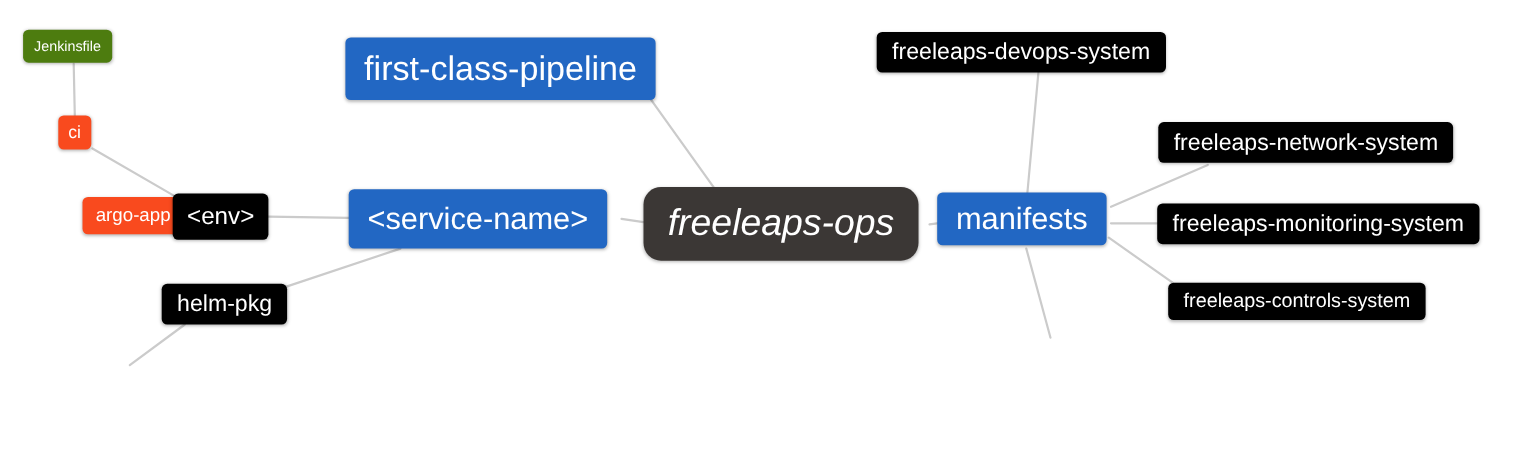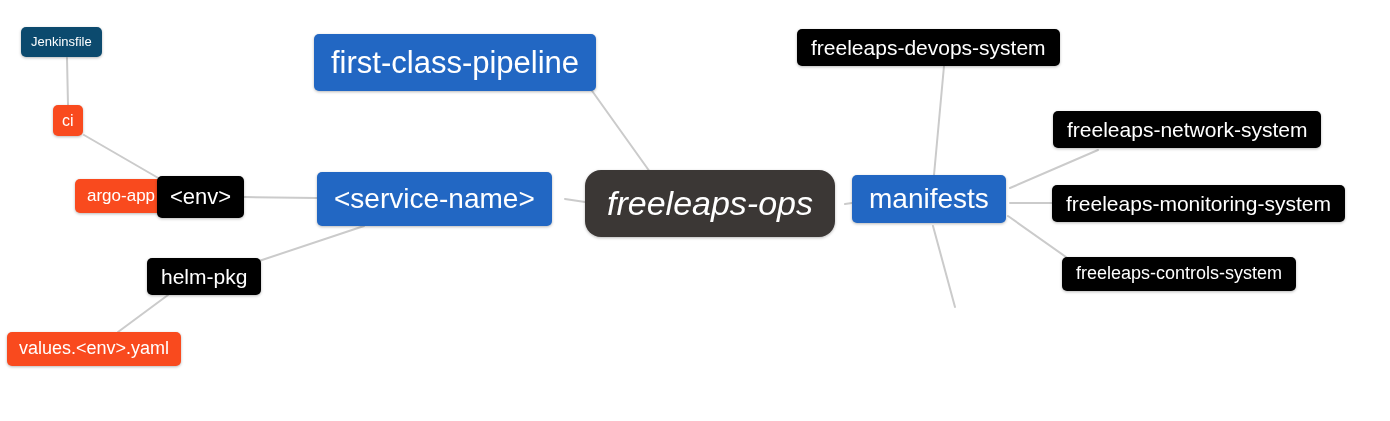--- a/index.html
+++ b/index.html
@@ -34,21 +34,21 @@
     color: #ffffff;
     white-space: nowrap;
     border-radius: 5px;
     box-shadow: 0 1px 3px rgba(0,0,0,0.28);
     cursor: pointer;
     line-height: 1.2;
   }
   .c-blue   { background: #2267c3; }
   .c-green  { background: #000000; }
   .c-red    { background: #f94a1e; }
-  .c-orange { background: #0c4a6e; }
+  .c-orange { background: #4d7c0f; }
   .c-dark   { background: #3b3735; }
 
   #n-jenkinsfile { left: 21px;   top: 27px;  font-size: 13px; padding: 7px 10px; }
   #n-ci          { left: 53px;   top: 105px; font-size: 16px; padding: 6px 9px;  }
   #n-argo        { left: 31px;   top: 179px; font-size: 17px; padding: 7px 12px; margin-left: 44px; }
   #n-env         { left: 157px;  top: 176px; font-size: 22px; padding: 8px 13px; }
   #n-helm        { left: 147px;  top: 258px; font-size: 21px; padding: 6px 14px; }
   #n-values      { left: 7px;    top: 332px; font-size: 18px; padding: 6px 12px; }
   #n-fcp         { left: 314px;  top: 34px;  font-size: 31px; padding: 10px 17px; }
   #n-service     { left: 317px;  top: 172px; font-size: 28px; padding: 10px 17px; }
@@ -85,21 +85,20 @@
   <div id="n-jenkinsfile" class="node c-orange">Jenkinsfile</div>
 
   <div id="n-ci" class="node c-red">ci</div>
 
   <div id="n-argo" class="node c-red">argo-app</div>
 
   <div id="n-env" class="node c-green">&lt;env&gt;</div>
 
   <div id="n-helm" class="node c-green">helm-pkg</div>
 
-  <div id="n-values" class="node c-red">values.&lt;env&gt;.yaml</div>
 
   <div id="n-fcp" class="node c-blue">first-class-pipeline</div>
 
   <div id="n-service" class="node c-blue">&lt;service-name&gt;</div>
 
   <div id="n-ops" class="node c-dark">freeleaps-ops</div>
 
   <div id="n-manifests" class="node c-blue">manifests</div>
 
   <div id="n-devops" class="node c-green">freeleaps-devops-system</div>

